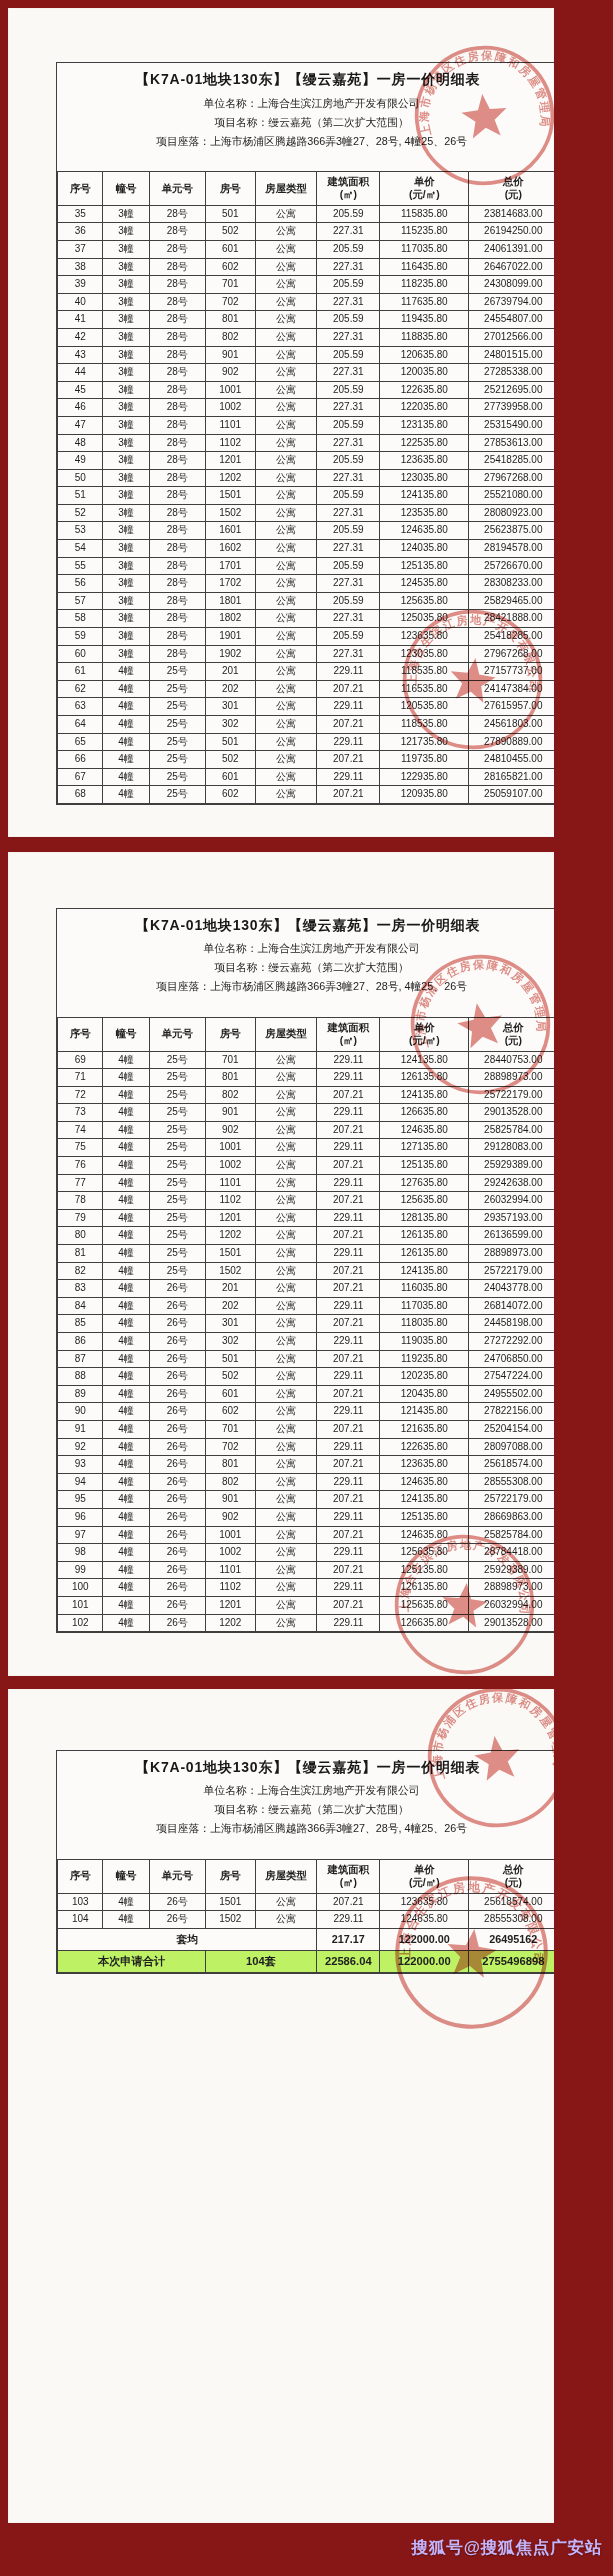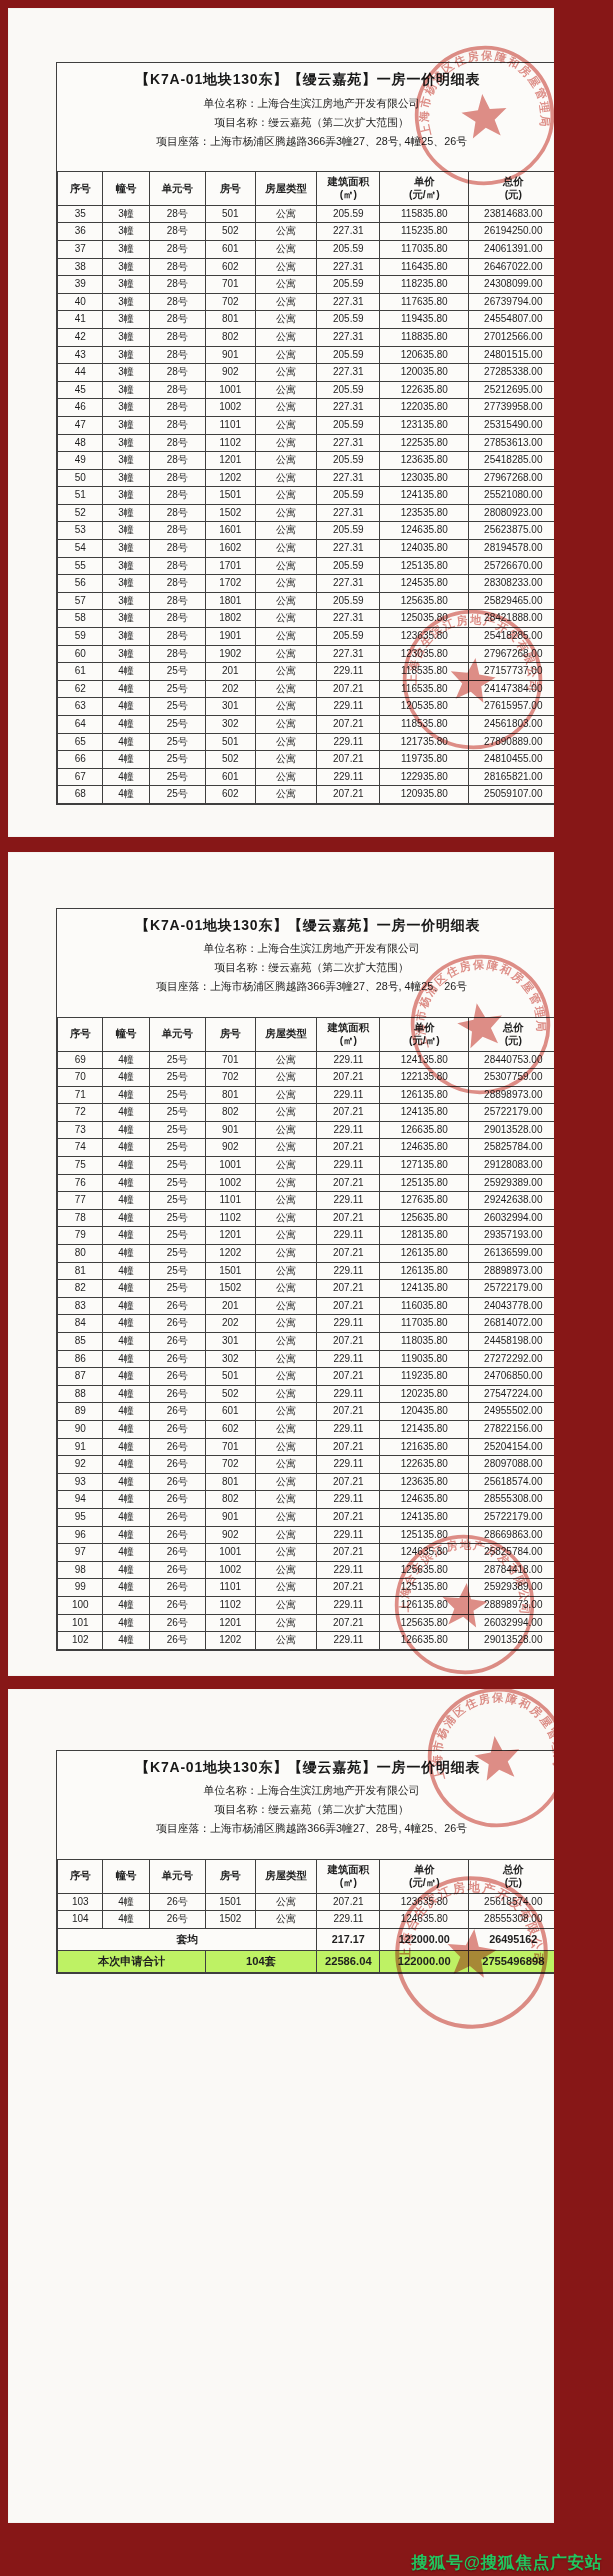--- a/index.html
+++ b/index.html
@@ -63,22 +63,22 @@
   .stamp {
     position:absolute; width:149px; height:149px;
     opacity:0.55; pointer-events:none;
     mix-blend-mode:multiply;
   }
   .stamp .ring { fill:none; stroke:#c63328; stroke-width:5; }
   .stamp .star { fill:#c63328; }
   .stamp .seal-text { font-size:15px; font-weight:bold; fill:#c63328; letter-spacing:2.5px; }
 
   .watermark {
-    position:absolute; right:11.6px; bottom:2px;
-    color:#22c55e; font-weight:bold; font-size:16.6px; letter-spacing:0.8px;
+    position:absolute; right:11.6px; bottom:17px;
+    color:#c4b5fd; font-weight:bold; font-size:16.6px; letter-spacing:0.8px;
     text-shadow:0 0.8px 1.7px rgba(0,0,0,0.35);
   }
 </style>
 </head>
 <body>
 
 <section class="panel" id="panel1">
   <div class="frame">
     <div class="doc-title">【K7A-01地块130东】【缦云嘉苑】一房一价明细表</div>
     <div class="info-line">
@@ -522,30 +522,20 @@
             <td>69</td>
             <td>4幢</td>
             <td>25号</td>
             <td>701</td>
             <td>公寓</td>
             <td>229.11</td>
             <td>124135.80</td>
             <td>28440753.00</td>
           </tr>
           <tr>
-            <td>70</td>
-            <td>4幢</td>
-            <td>25号</td>
-            <td>702</td>
-            <td>公寓</td>
-            <td>207.21</td>
-            <td>122135.80</td>
-            <td>25307759.00</td>
-          </tr>
-          <tr>
             <td>71</td>
             <td>4幢</td>
             <td>25号</td>
             <td>801</td>
             <td>公寓</td>
             <td>229.11</td>
             <td>126135.80</td>
             <td>28898973.00</td>
           </tr>
           <tr>

